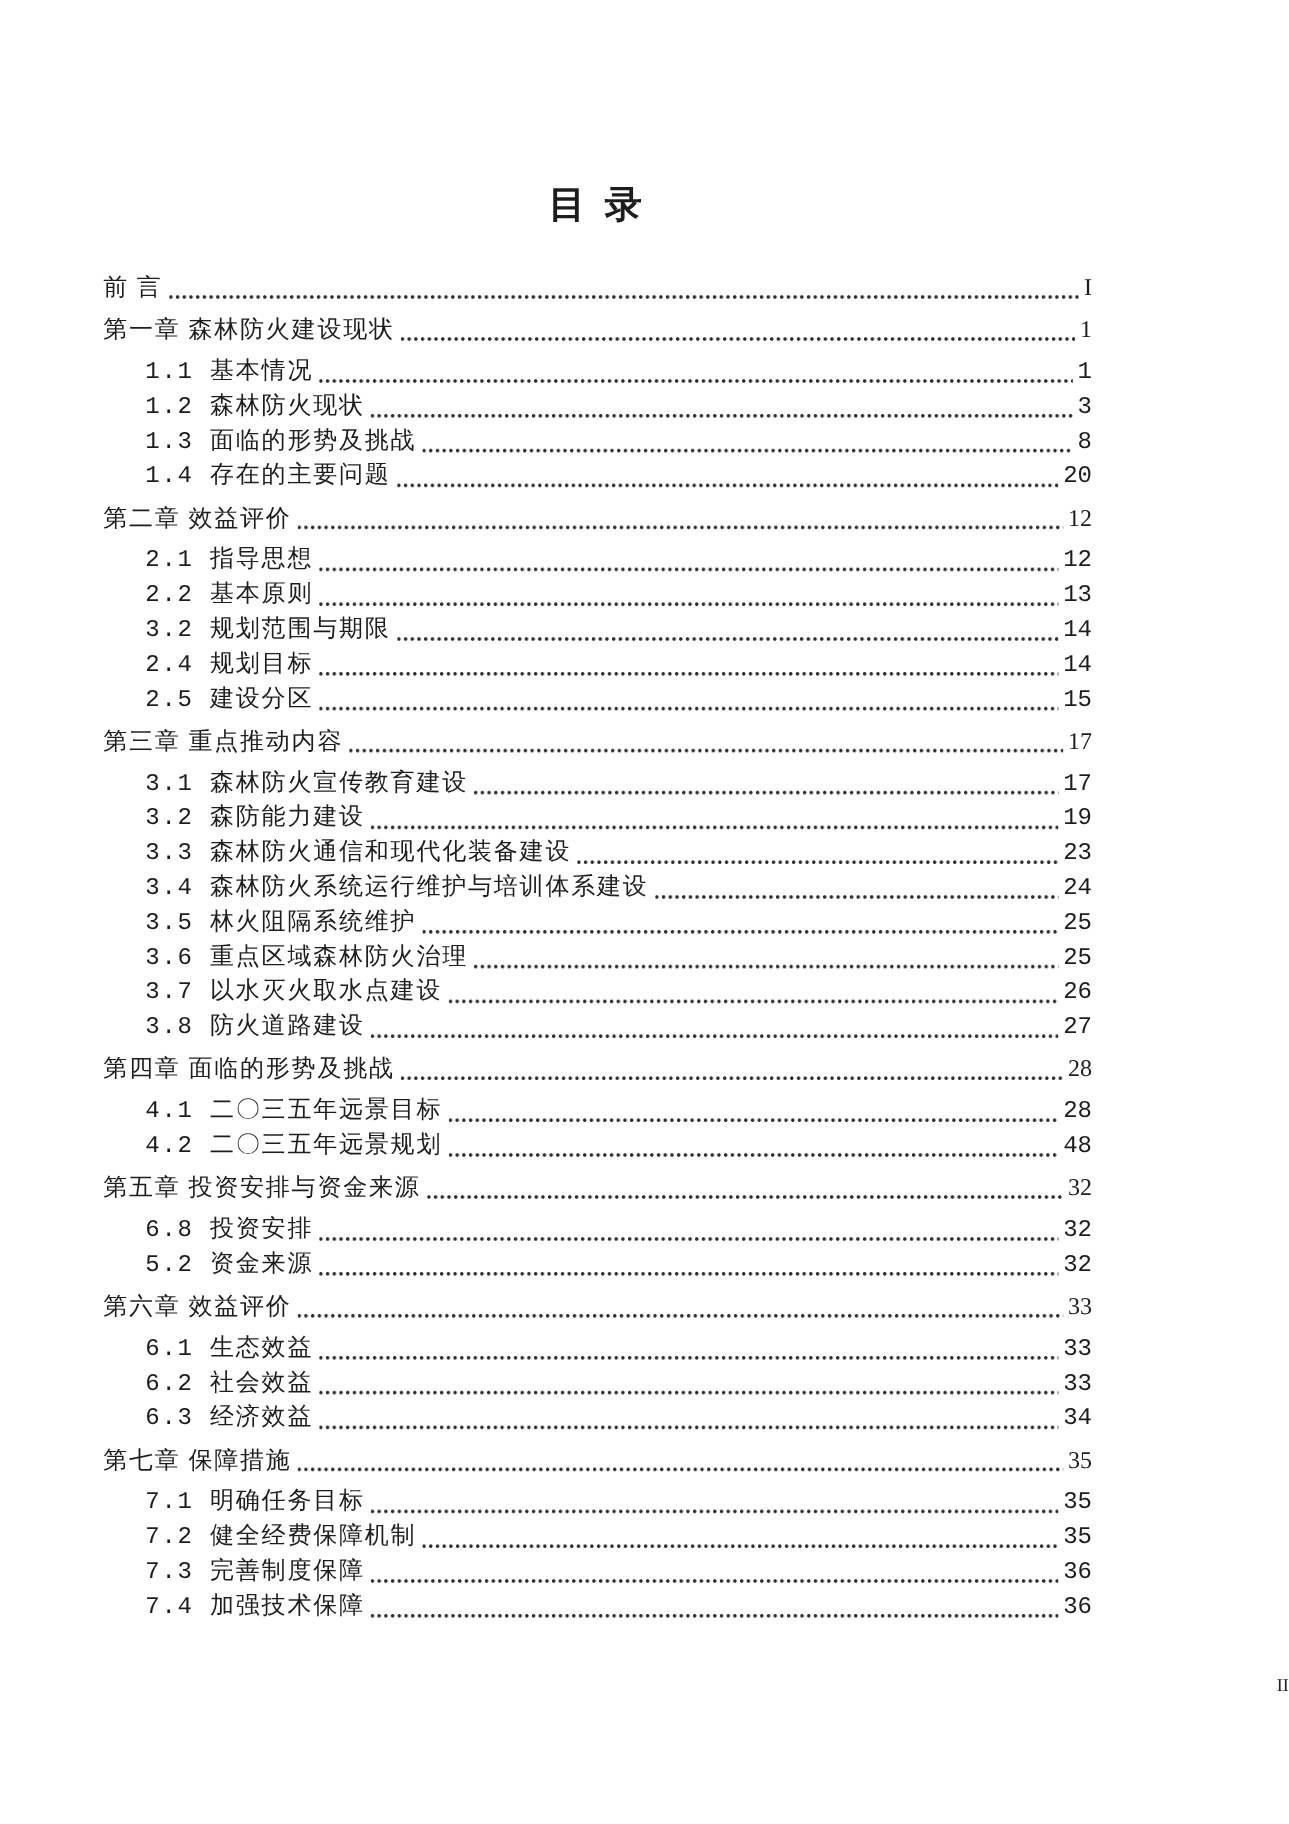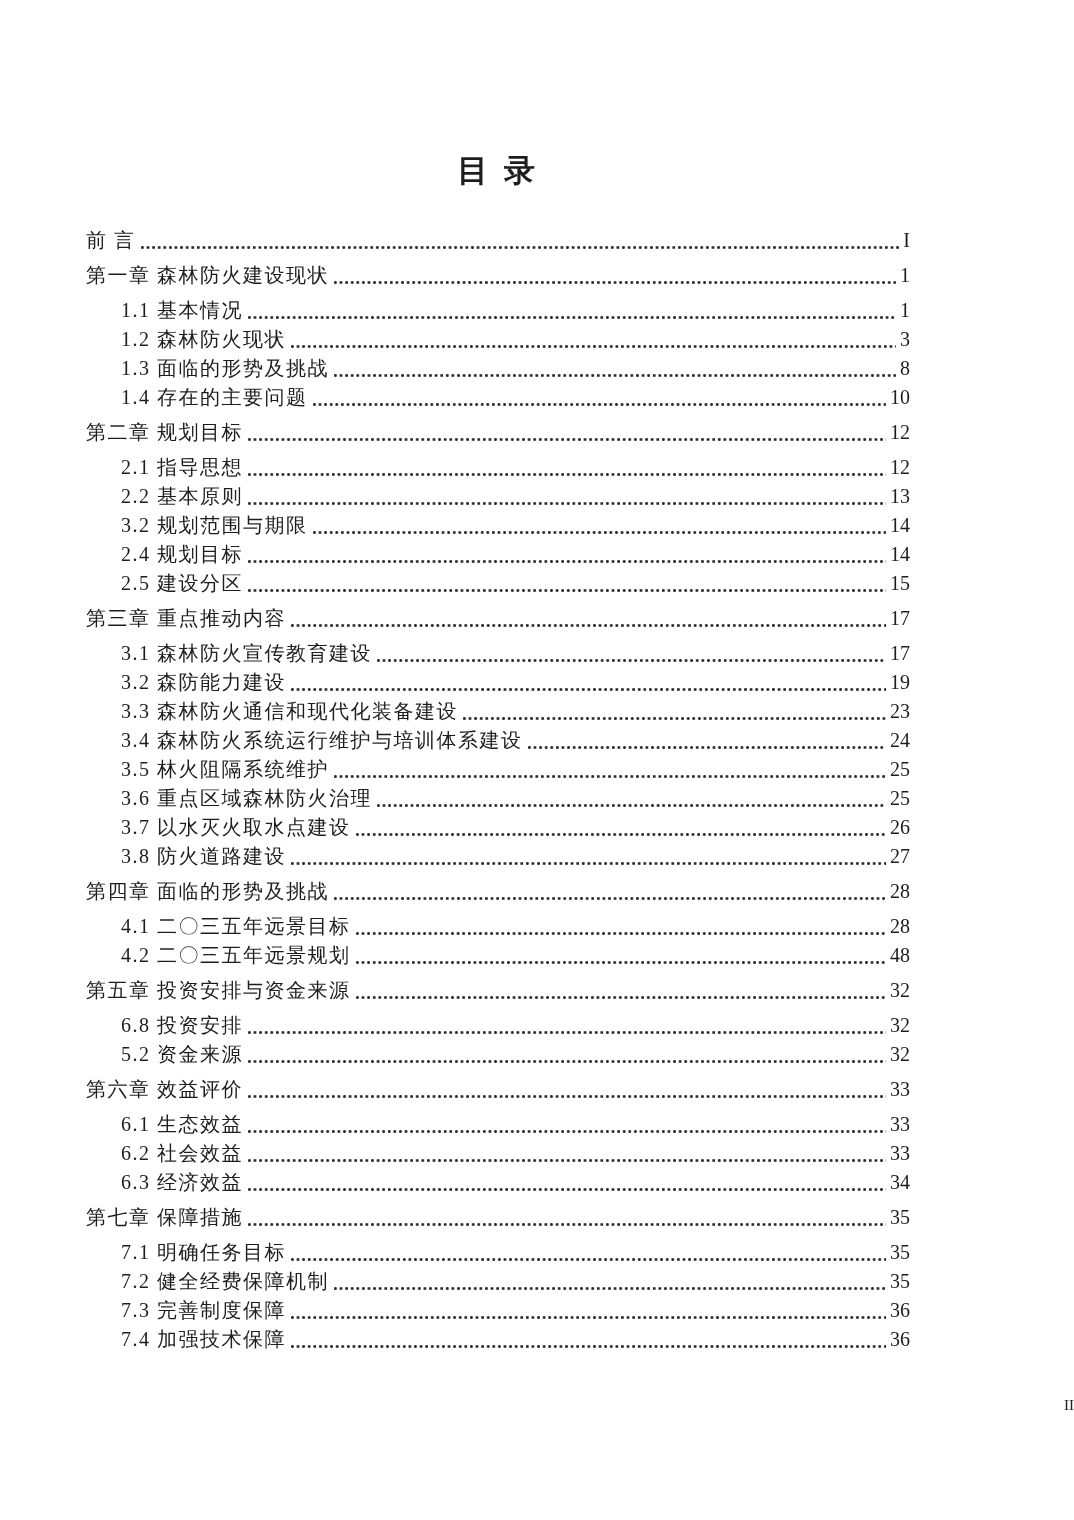--- a/index.html
+++ b/index.html
@@ -39,20 +39,21 @@
     font-size: 20px;
     line-height: 29px;
     white-space: nowrap;
   }
   .toc-row.chapter {
     margin-top: 6px;
     margin-bottom: 6px;
   }
   .toc-row.section {
     padding-left: 35px;
+    font-family: Liberation Mono, monospace;
   }
   .toc-label {
     letter-spacing: 1.5px;
     flex: 0 0 auto;
   }
   .toc-dots {
     flex: 1 1 auto;
     height: 3px;
     margin: 0 4px 6px 5px;
     background-image: radial-gradient(circle at 1.4px 1.5px, #2c2c2c 1.15px, transparent 1.75px);
@@ -103,24 +104,24 @@
     <span class="toc-page">3</span>
   </div>
       <div class="toc-row section">
     <span class="toc-label">1.3 面临的形势及挑战</span>
     <span class="toc-dots"></span>
     <span class="toc-page">8</span>
   </div>
       <div class="toc-row section">
     <span class="toc-label">1.4 存在的主要问题</span>
     <span class="toc-dots"></span>
-    <span class="toc-page">10</span>
-  </div>
-      <div class="toc-row chapter">
-    <span class="toc-label">第二章 规划目标</span>
+    <span class="toc-page">20</span>
+  </div>
+      <div class="toc-row chapter">
+    <span class="toc-label">第二章 效益评价</span>
     <span class="toc-dots"></span>
     <span class="toc-page">12</span>
   </div>
       <div class="toc-row section">
     <span class="toc-label">2.1 指导思想</span>
     <span class="toc-dots"></span>
     <span class="toc-page">12</span>
   </div>
       <div class="toc-row section">
     <span class="toc-label">2.2 基本原则</span>

